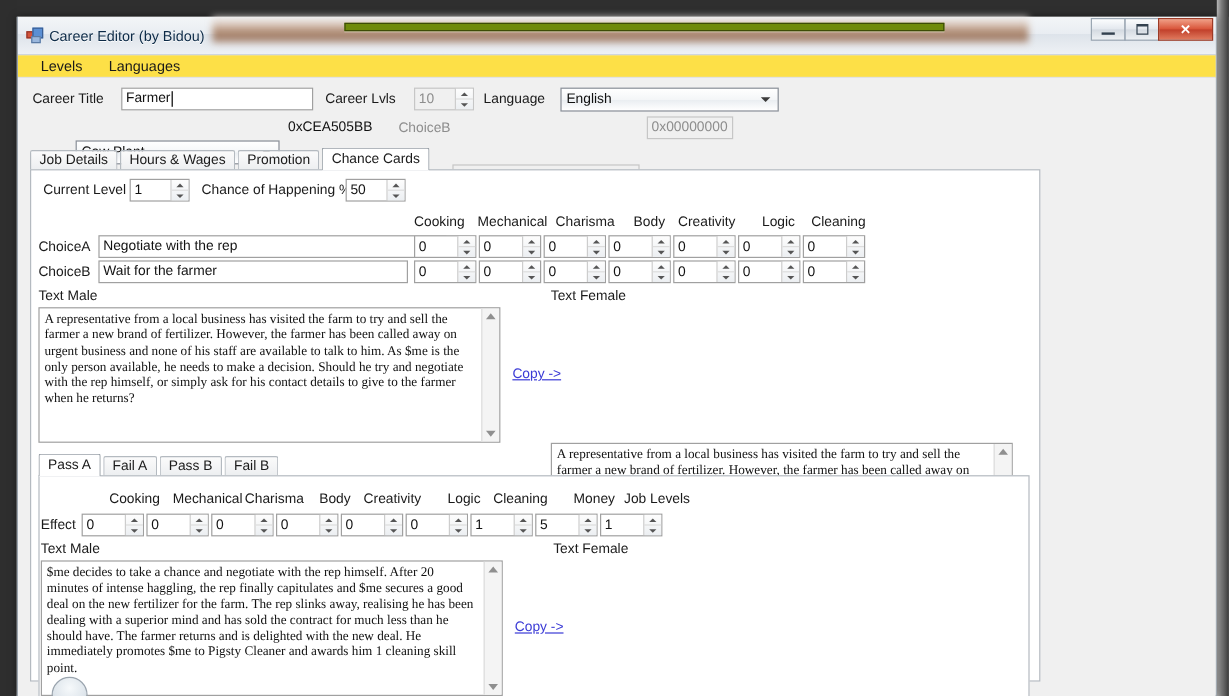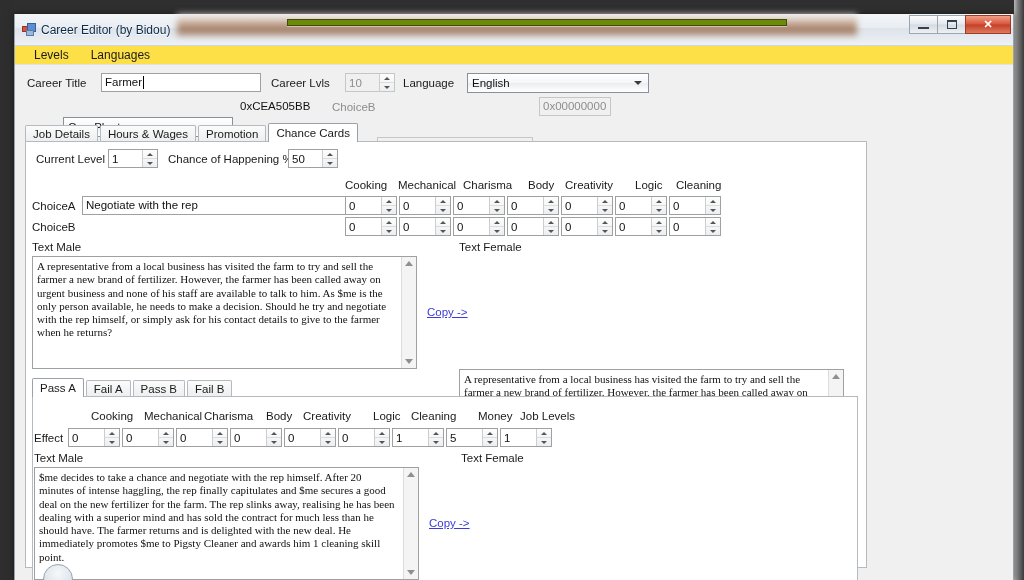--- a/index.html
+++ b/index.html
@@ -373,20 +373,23 @@
               <span>
                 <i class="up"></i>
               </span>
               <span>
                 <i class="dn"></i>
               </span>
             </div>
           </div>
 
         <div class="row lbl" style="left:6px; top:79px;">ChoiceB</div>
+        <div class="row fakeinput" style="left:56px; top:75px; width:258px;">
+          <span>Wait for the farmer</span>
+        </div>
         <div class="row spin" style="left:319px; top:75px; width:52px;">
             <div class="val">0</div>
             <div class="btns">
               <span>
                 <i class="up"></i>
               </span>
               <span>
                 <i class="dn"></i>
               </span>
             </div>

